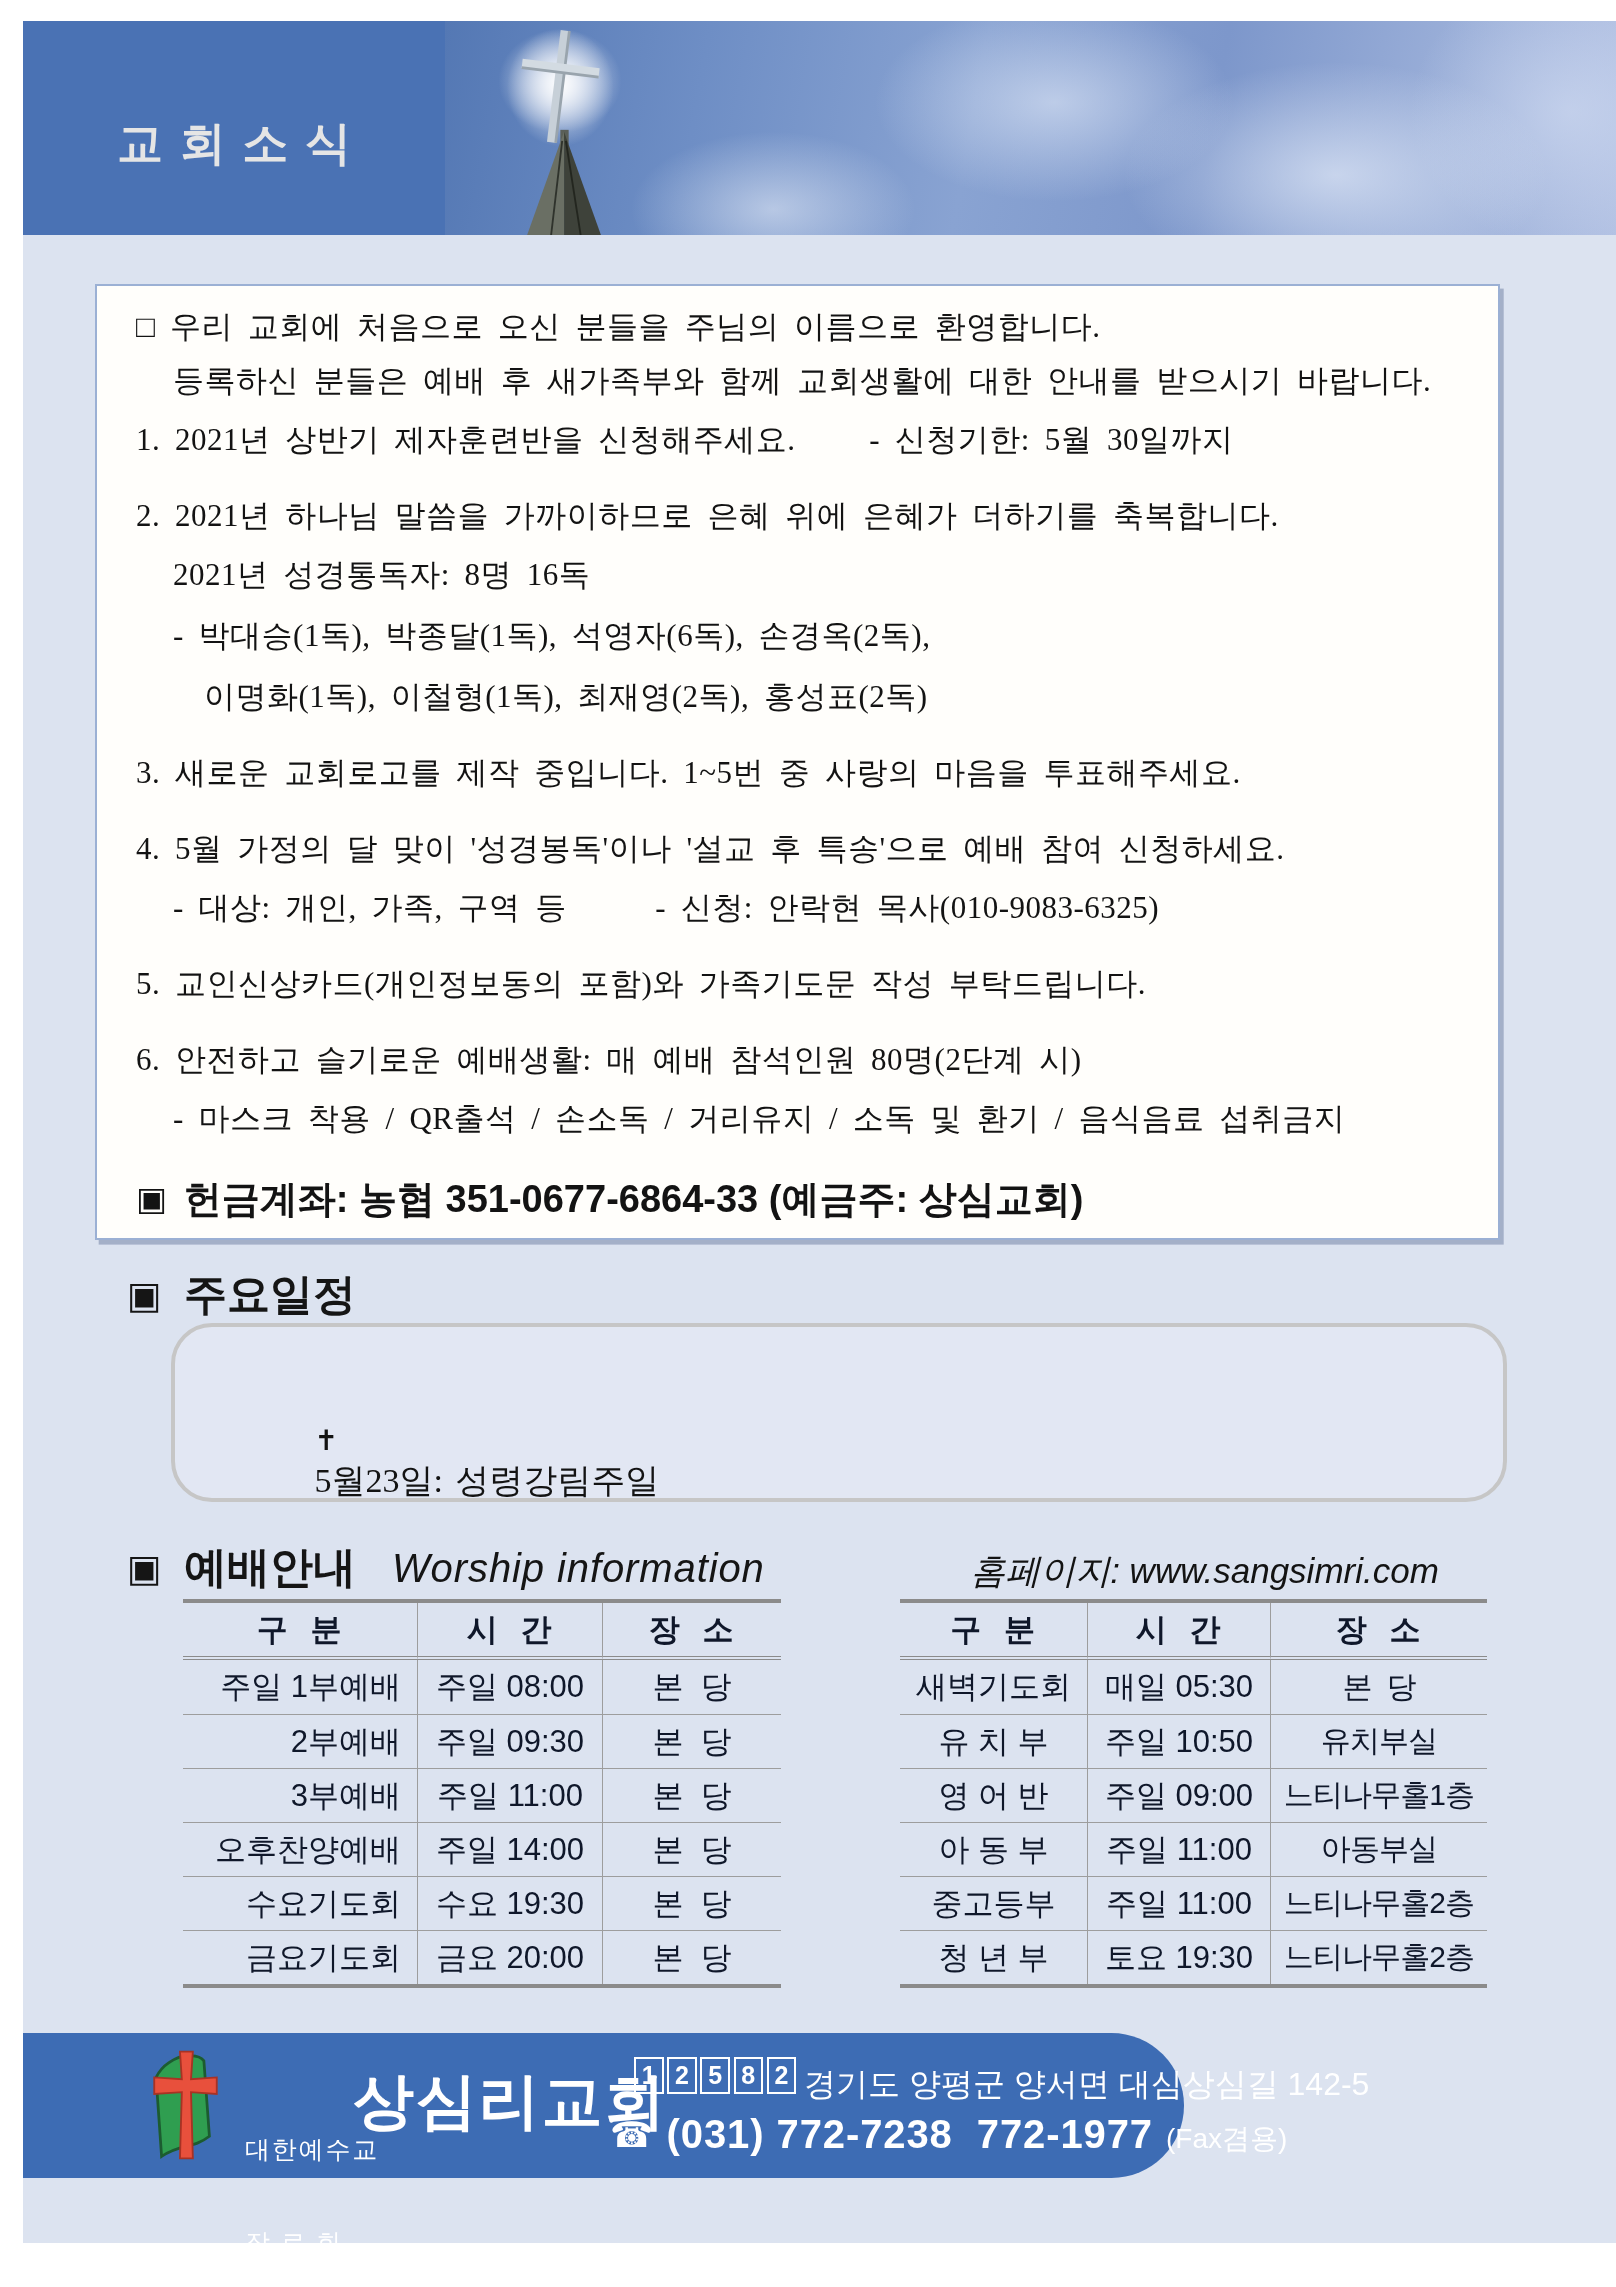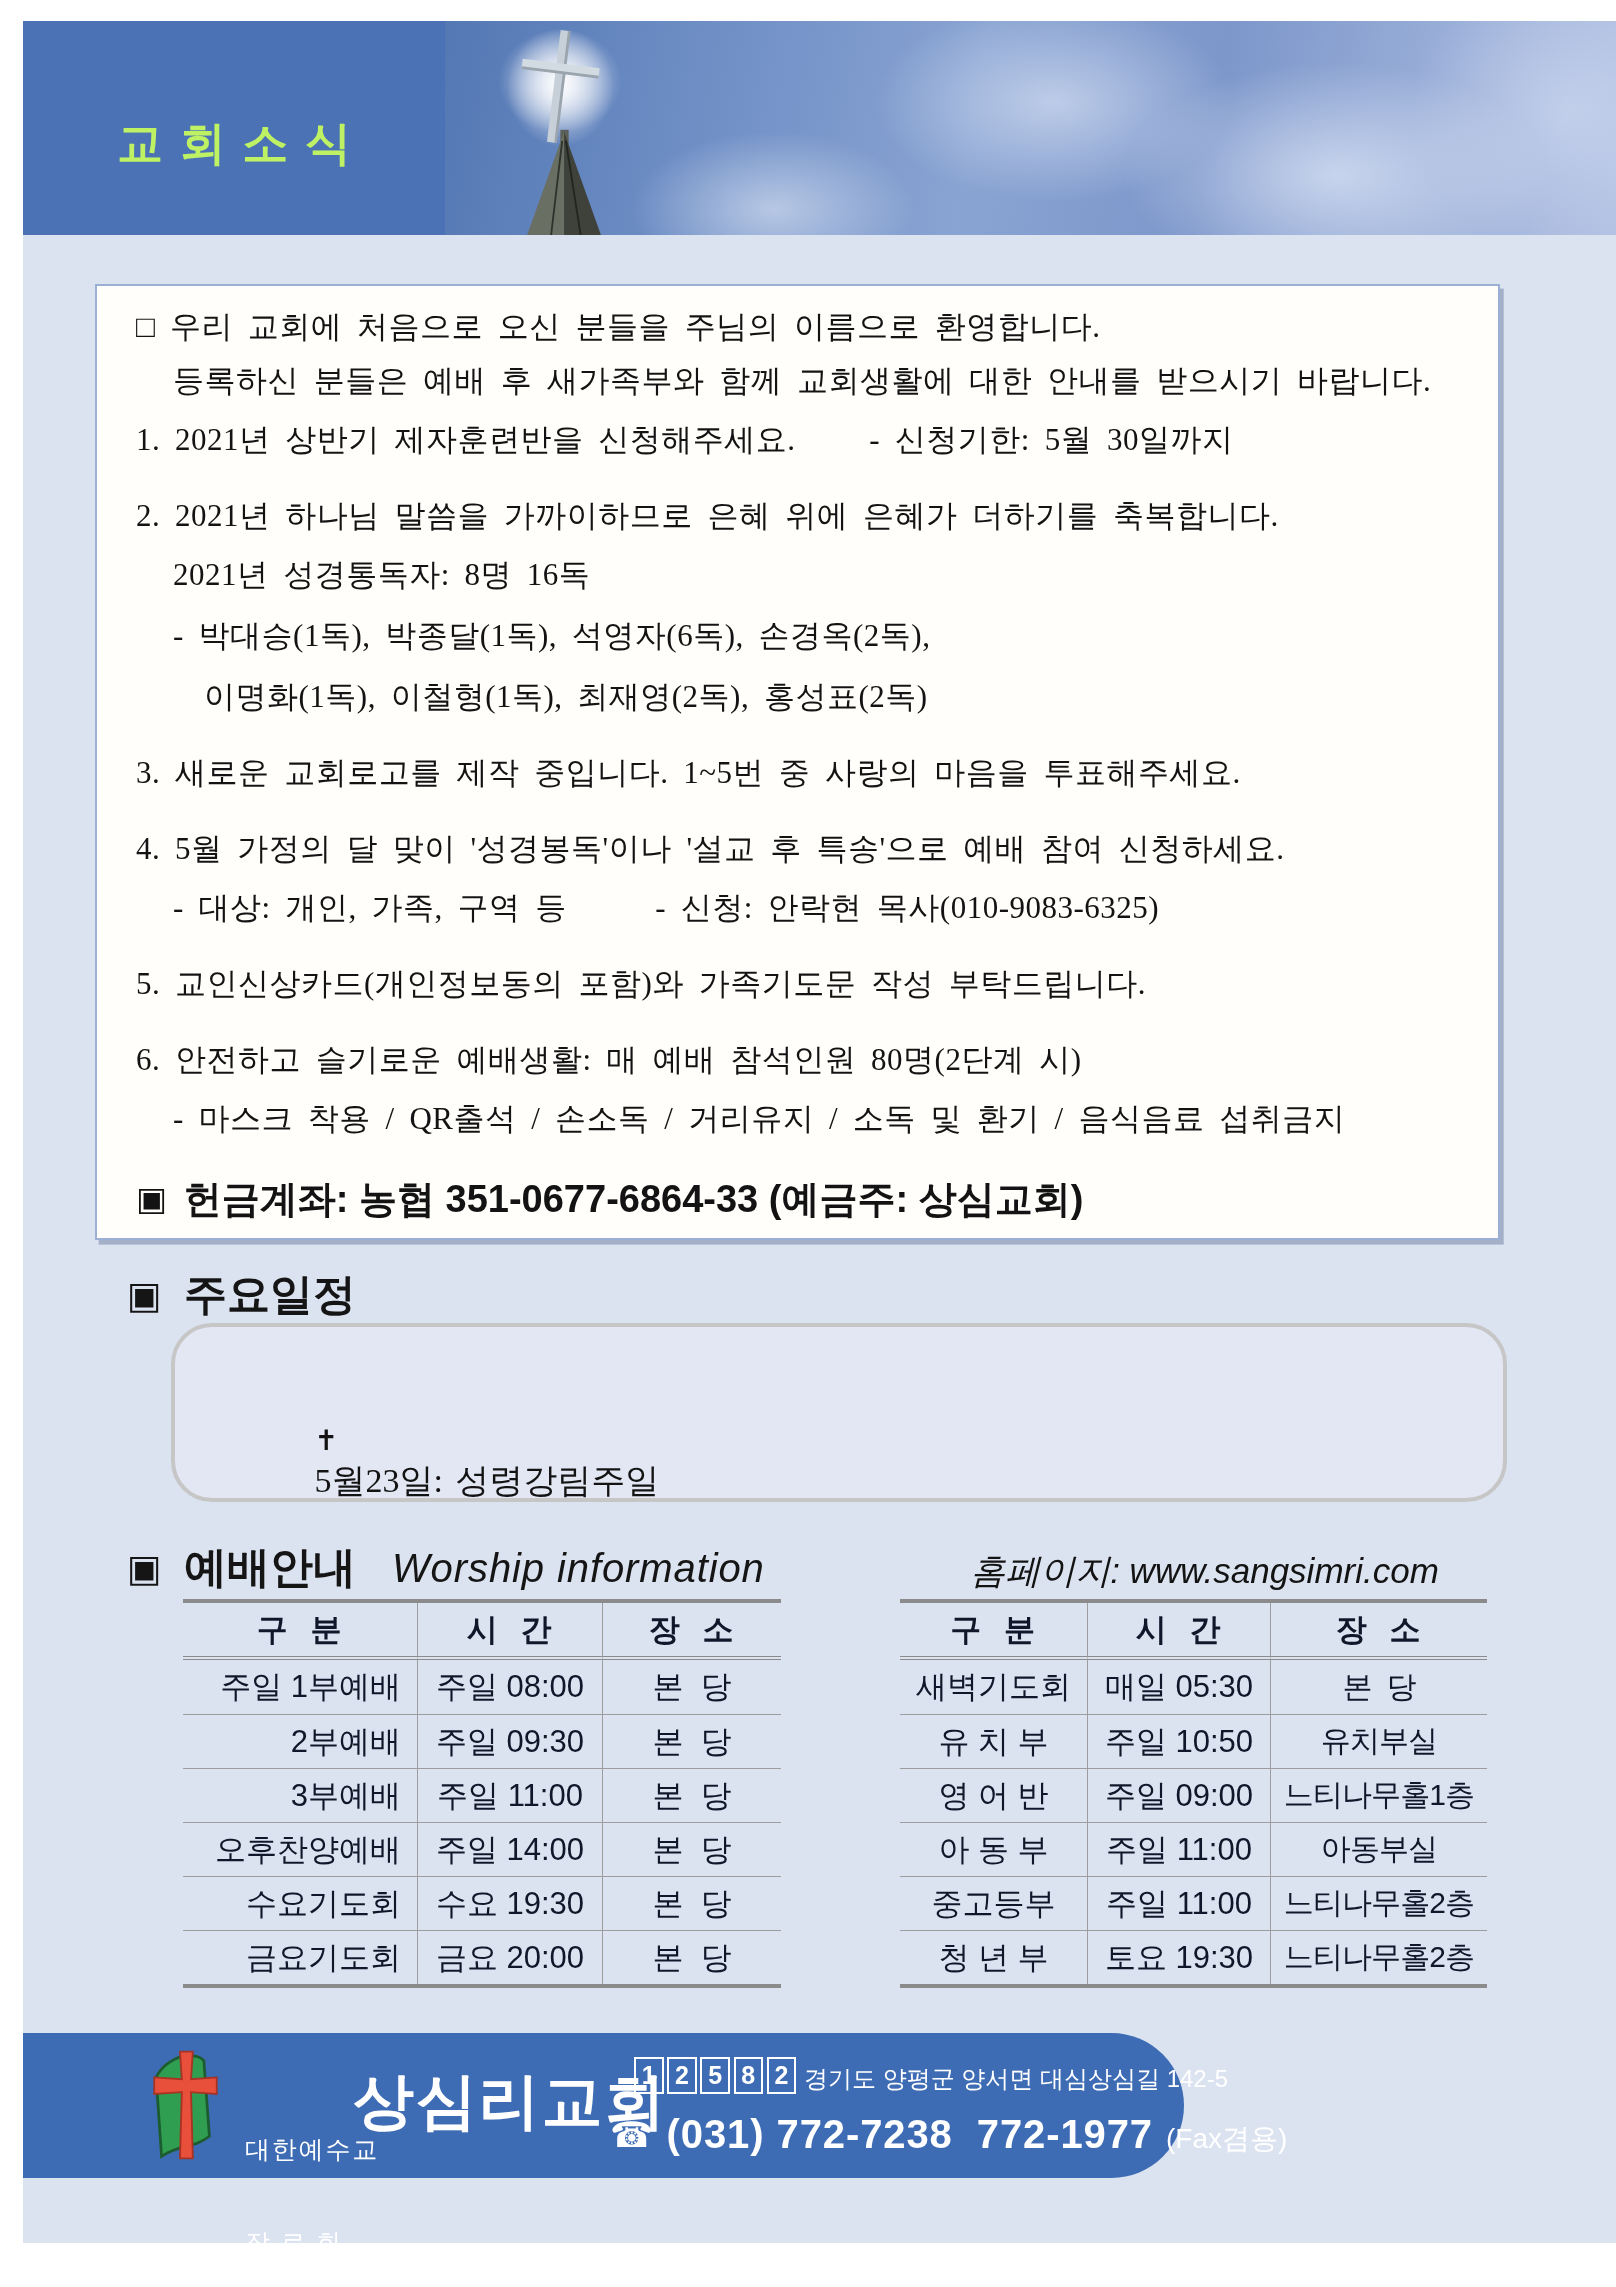--- a/index.html
+++ b/index.html
@@ -17,21 +17,21 @@
     position:relative;width:1617px;height:2288px;background:#ffffff;overflow:hidden;
     font-family:"Liberation Serif","DejaVu Serif",serif;color:#131313;
   }
   
   .banner{position:absolute;left:23px;top:21px;width:1594px;height:214px;display:flex;}
   .banner-left{
     width:422px;height:100%;background:var(--banner-blue);
     display:flex;align-items:center;justify-content:center;
   }
   .banner-title{
-    color:#bef264;font-family:"Liberation Sans","DejaVu Sans",sans-serif;
+    color:#e5e5e5;font-family:"Liberation Sans","DejaVu Sans",sans-serif;
     font-weight:bold;font-size:46px;letter-spacing:16.6px;text-indent:16.6px;
     margin-top:31px;white-space:pre;
   }
   .banner-sky{
     flex:1;height:100%;
     background:
       radial-gradient(ellipse 88px 74px at 115px 60px, rgba(255,255,255,0.85), rgba(255,255,255,0) 70%),
       radial-gradient(ellipse 203px 111px at 28% 88%, rgba(236,241,250,0.55), transparent 70%),
       radial-gradient(ellipse 249px 138px at 52% 38%, rgba(226,234,248,0.6), transparent 72%),
       radial-gradient(ellipse 295px 157px at 76% 72%, rgba(231,238,250,0.65), transparent 72%),
@@ -113,21 +113,21 @@
   }
   .logo-svg{position:absolute;left:120px;top:14.8px;width:85px;height:114px;}
   .denom{position:absolute;left:222px;top:39px;font-size:25px;line-height:31px;letter-spacing:1.8px;white-space:pre;}
   .church-name{position:absolute;left:330px;top:28px;font-size:61px;font-weight:bold;letter-spacing:1.8px;white-space:pre;}
   .postal{position:absolute;left:611px;top:24px;display:flex;gap:3.7px;}
   .pbox{
     width:29.5px;height:37px;border:2.8px solid #ffffff;
     display:flex;align-items:center;justify-content:center;
     font-size:25px;font-weight:bold;
   }
-  .addr{position:absolute;left:781px;top:29.5px;font-size:24px;white-space:pre;}
+  .addr{position:absolute;left:781px;top:29.5px;font-size:32px;white-space:pre;}
   .phone-row{position:absolute;left:587px;top:79px;display:flex;align-items:baseline;gap:13px;white-space:pre;}
   .tel-icon{font-size:35px;align-self:center;}
   .tel{font-size:40px;font-weight:bold;letter-spacing:0.9px;}
   .fax{font-size:28px;}
 </style>
 </head>
 <body>
 
 <div class="page">
 

